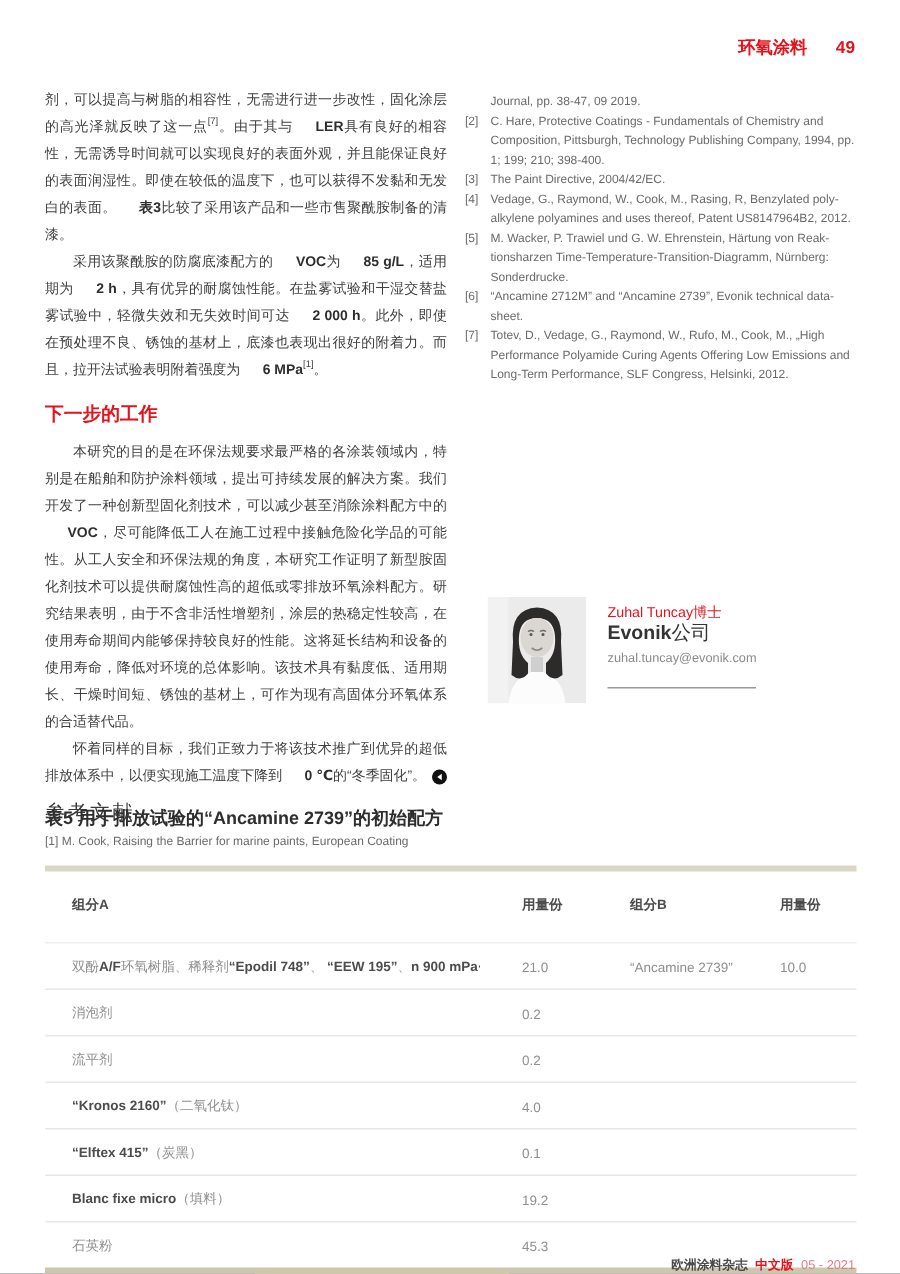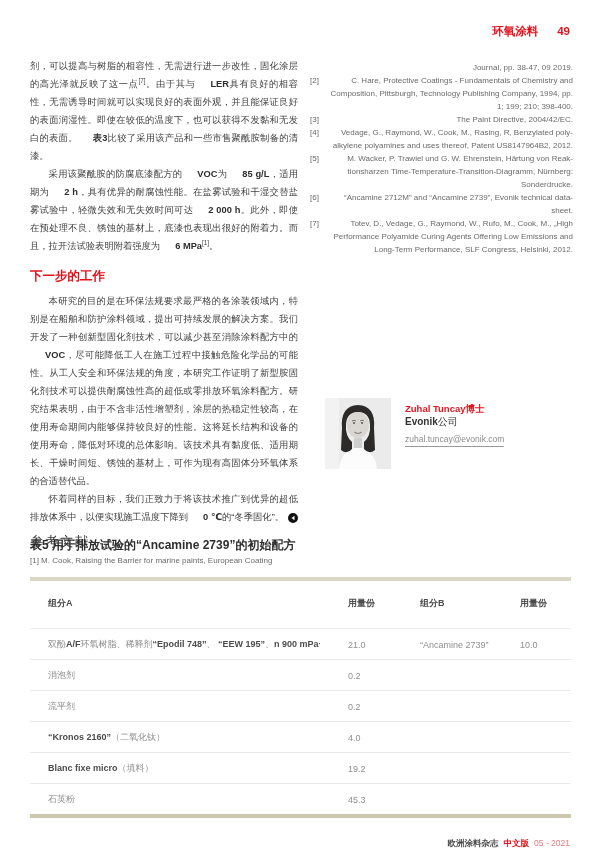--- a/index.html
+++ b/index.html
@@ -53,35 +53,35 @@
     font-family:"Liberation Serif","DejaVu Serif",serif;
     font-size:13.5px;color:#3a3a3a;font-weight:normal;
     letter-spacing:1.5px;margin:7px 0 4px;
   }
   .ref-first{font-size:8px;color:var(--gray);line-height:12px;}
   
   .right-refs{
     position:absolute;left:310px;top:61px;width:263px;
     font-size:8px;line-height:13px;color:var(--gray);
   }
-  .ref-item{position:relative;padding-left:17px;text-align:right;}
+  .ref-item{position:relative;padding-left:17px;text-align:left;}
   .ref-num{position:absolute;left:0;top:0;}
   
   .author-card{
     position:absolute;left:325px;top:398px;width:248px;
     display:flex;align-items:flex-start;
   }
   .author-photo{width:66px;height:71px;flex:0 0 66px;overflow:hidden;}
   .author-info{margin-left:14px;padding-top:5px;}
-  .author-name{color:var(--red);font-weight:bold;font-size:9.5px;line-height:12px;}
-  .author-company{font-size:10px;color:#333;line-height:12px;margin-top:1px;}
+  .author-name{color:var(--red);font-weight:normal;font-size:9.5px;line-height:12px;}
+  .author-company{font-size:13px;color:#333;line-height:12px;margin-top:1px;}
   .author-company .b{font-weight:bold;}
   .author-email{
     display:inline-block;font-size:8.5px;color:#8a8a8a;
-    border-bottom:1px solid #9a9a9a;padding-bottom:2px;margin-top:3px;
+    border-bottom:1px solid #9a9a9a;padding-bottom:15px;margin-top:3px;
     text-decoration:none;
   }
   
   .table-block{position:absolute;left:30px;top:537px;width:541px;}
   .table-title{font-size:12px;font-weight:bold;color:#2e2e2e;margin-bottom:23px;}
   .table-wrap{border-top:4px solid var(--beige-top);border-bottom:4px solid var(--beige-bottom);}
   table.ftable{border-collapse:collapse;width:100%;font-size:9px;table-layout:fixed;}
   .ftable th{
     font-weight:bold;color:var(--tdark);text-align:left;
     padding:16px 0 18px;border-bottom:1px solid #efeeea;font-size:9px;
@@ -202,20 +202,26 @@
               <td class="pad-b"></td>
               <td class="pad-qb"></td>
             </tr>
             <tr>
               <td class="pad-a"><span class="b">“Kronos 2160”</span><span>（二氧化钛）</span></td>
               <td class="pad-qa">4.0</td>
               <td class="pad-b"></td>
               <td class="pad-qb"></td>
             </tr>
             <tr>
+              <td class="pad-a"><span class="b">“Elftex 415”</span><span>（炭黑）</span></td>
+              <td class="pad-qa">0.1</td>
+              <td class="pad-b"></td>
+              <td class="pad-qb"></td>
+            </tr>
+            <tr>
               <td class="pad-a"><span class="b">Blanc fixe micro</span><span>（填料）</span></td>
               <td class="pad-qa">19.2</td>
               <td class="pad-b"></td>
               <td class="pad-qb"></td>
             </tr>
             <tr>
               <td class="pad-a"><span>石英粉</span></td>
               <td class="pad-qa">45.3</td>
               <td class="pad-b"></td>
               <td class="pad-qb"></td>

